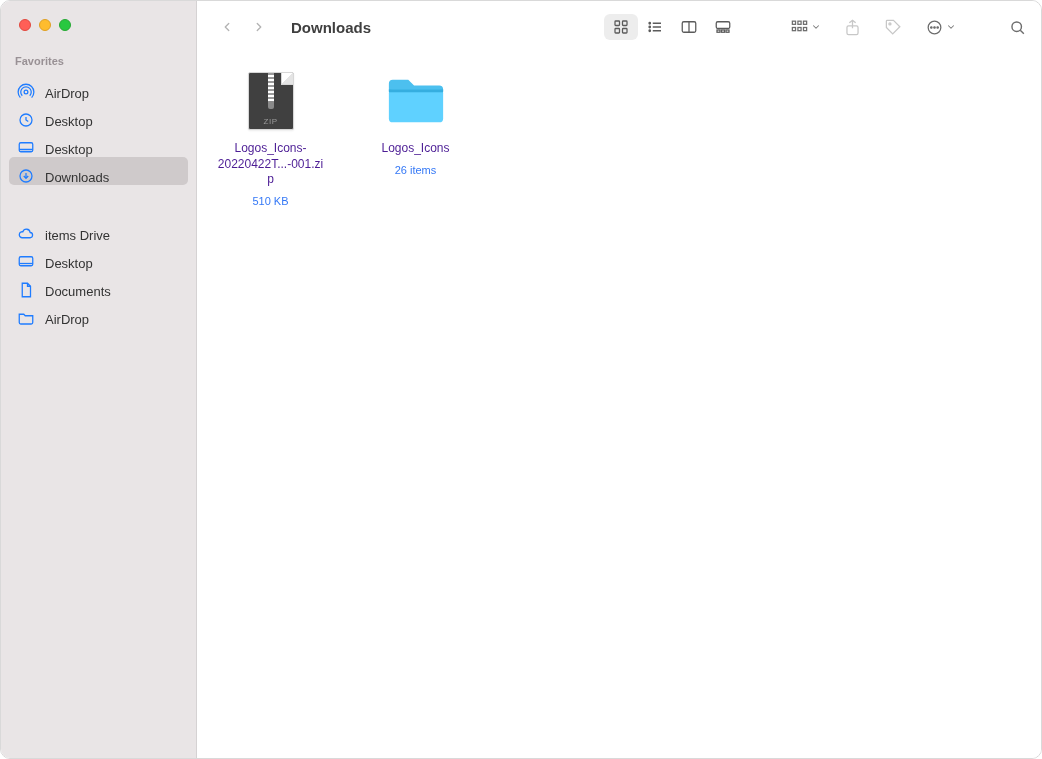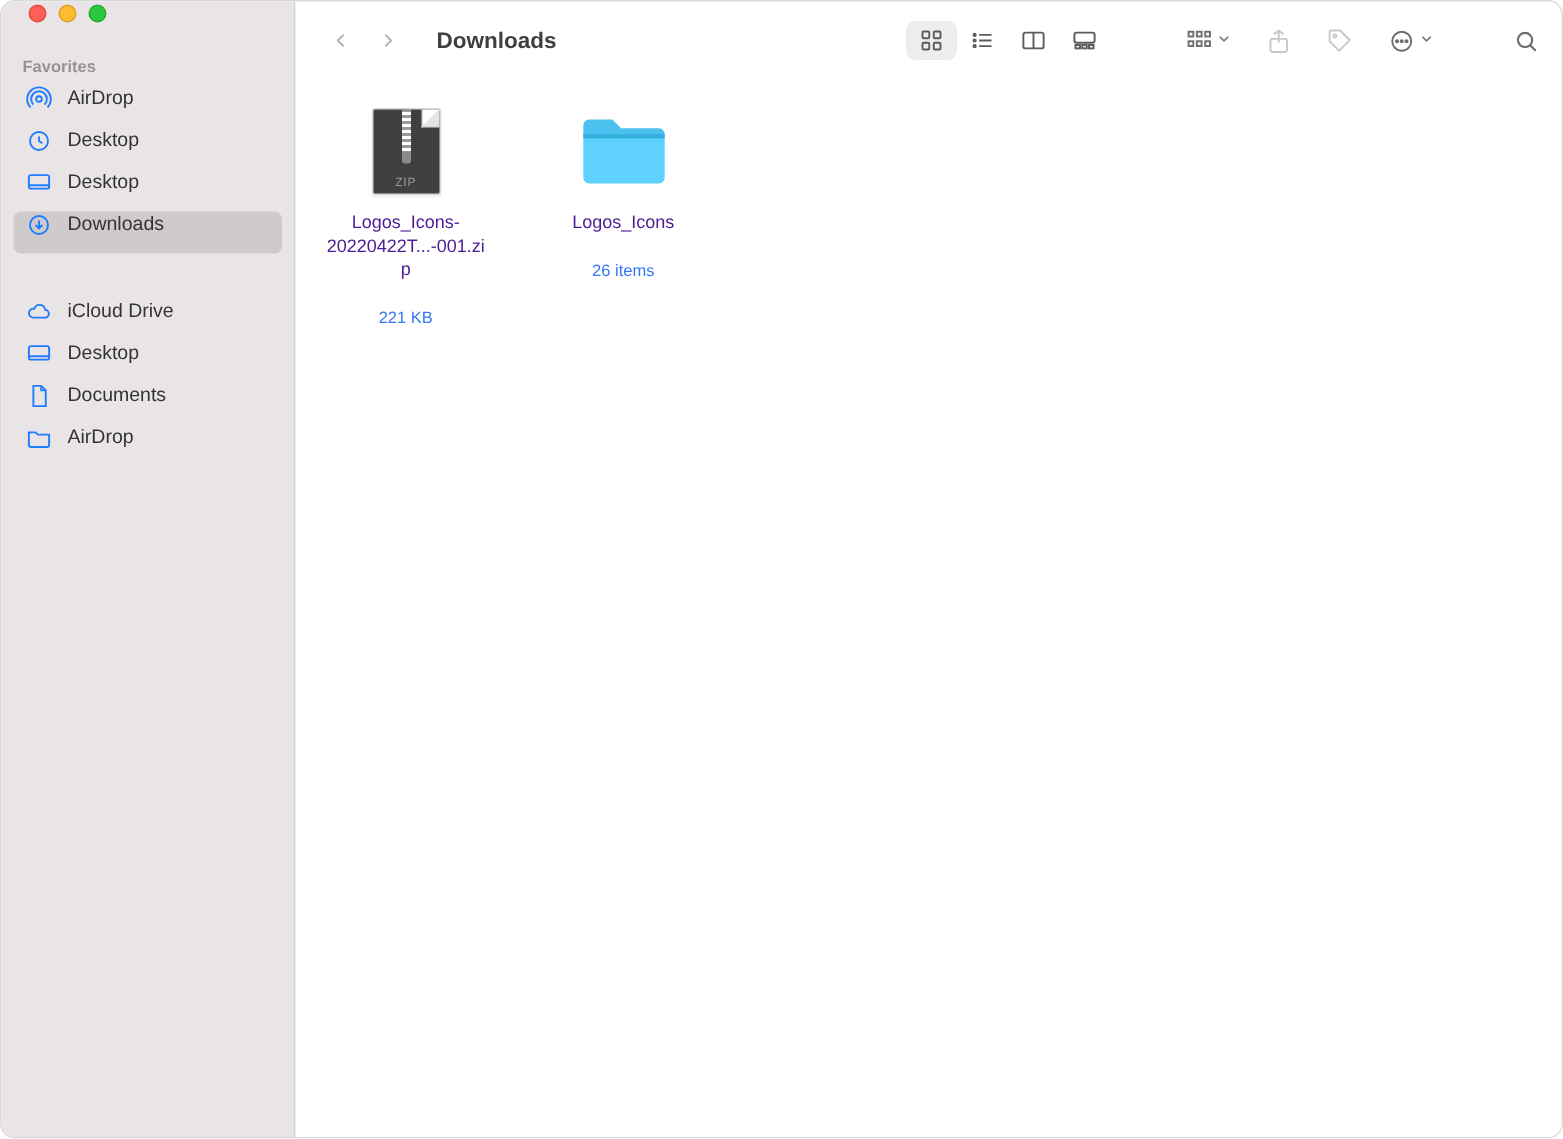--- a/index.html
+++ b/index.html
@@ -17,21 +17,21 @@
       border: 1px solid #d9d9d9;
       border-radius: 10px;
       overflow: hidden;
     }
     .sidebar {
       width: 196px;
       background: #e9e5e6;
       border-right: 1px solid #d5d2d3;
       display: flex;
       flex-direction: column;
-      padding-top: 2px;
+      padding-top: 18px;
     }
     .traffic-lights {
       display: flex;
       gap: 8px;
       padding-left: 18px;
       margin-bottom: 24px;
     }
     .traffic-light {
       width: 12px;
       height: 12px;
@@ -44,21 +44,21 @@
     .sidebar-section-title {
       font-size: 11px;
       font-weight: 700;
       color: #999195;
       padding: 0 14px 6px 14px;
     }
     .sidebar-section { margin-bottom: 30px; }
     .sidebar-list { list-style: none; padding: 0 8px; }
     .sidebar-item {
       display: flex;
-      align-items: flex-start;
+      align-items: flex-end;
       height: 28px;
       padding: 0 8px;
       border-radius: 5px;
       gap: 10px;
       font-size: 13px;
       color: #333;
       cursor: default;
     }
     .sidebar-item.active { background: #cfcacb; }
     .sidebar-icon {
@@ -206,21 +206,21 @@
     .file-name {
       font-size: 12px;
       color: #4c1d95;
       line-height: 1.3;
       max-width: 110px;
       word-wrap: break-word;
     }
     .file-meta {
       font-size: 11px;
       color: #3478f6;
-      margin-top: 18px;
+      margin-top: 7px;
     }
   </style>
 </head>
 <body>
 
 <div class="window">
 
   <aside class="sidebar">
     <div class="traffic-lights">
       <div class="traffic-light tl-close"></div>
@@ -273,21 +273,21 @@
     </div>
 
     <div class="sidebar-section">
       <ul class="sidebar-list">
         <li class="sidebar-item">
           <span class="sidebar-icon">
             <svg viewBox="0 0 24 24" fill="none" stroke="#1f7cff" stroke-width="1.7">
                 <path d="M7 17a4 4 0 1 1 .8-7.93A5 5 0 0 1 17.5 10 3.5 3.5 0 0 1 17 17H7z"></path>
               </svg>
           </span>
-          <span>iCloud Drive</span>
+          <span>items Drive</span>
         </li>
         <li class="sidebar-item">
           <span class="sidebar-icon">
             <svg viewBox="0 0 24 24" fill="none" stroke="#1f7cff" stroke-width="1.7">
                 <rect x="3" y="5" width="18" height="12" rx="2"></rect>
                 <path d="M3 14h18"></path>
               </svg>
           </span>
           <span>Desktop</span>
         </li>
@@ -425,21 +425,21 @@
       <div class="file-item">
         <div class="file-icon-wrap">
           <div class="zip-doc">
             <div class="zip-fold"></div>
             <div class="zip-zipper"></div>
             <div class="zip-pull"></div>
             <div class="zip-label">ZIP</div>
           </div>
         </div>
         <div class="file-name">Logos_Icons-20220422T...-001.zip</div>
-        <div class="file-meta">221 KB</div>
+        <div class="file-meta">510 KB</div>
       </div>
 
       <div class="file-item">
         <div class="file-icon-wrap folder-icon">
           <svg viewBox="0 0 64 52">
             <path fill="#4cc0ef" d="M4 8a4 4 0 0 1 4-4h16l6 6h26a4 4 0 0 1 4 4v2H4V8z"></path>
             <rect fill="#5fd1ff" x="4" y="14" width="56" height="34" rx="4"></rect>
             <rect fill="#35aee0" x="4" y="14" width="56" height="3"></rect>
           </svg>
         </div>

